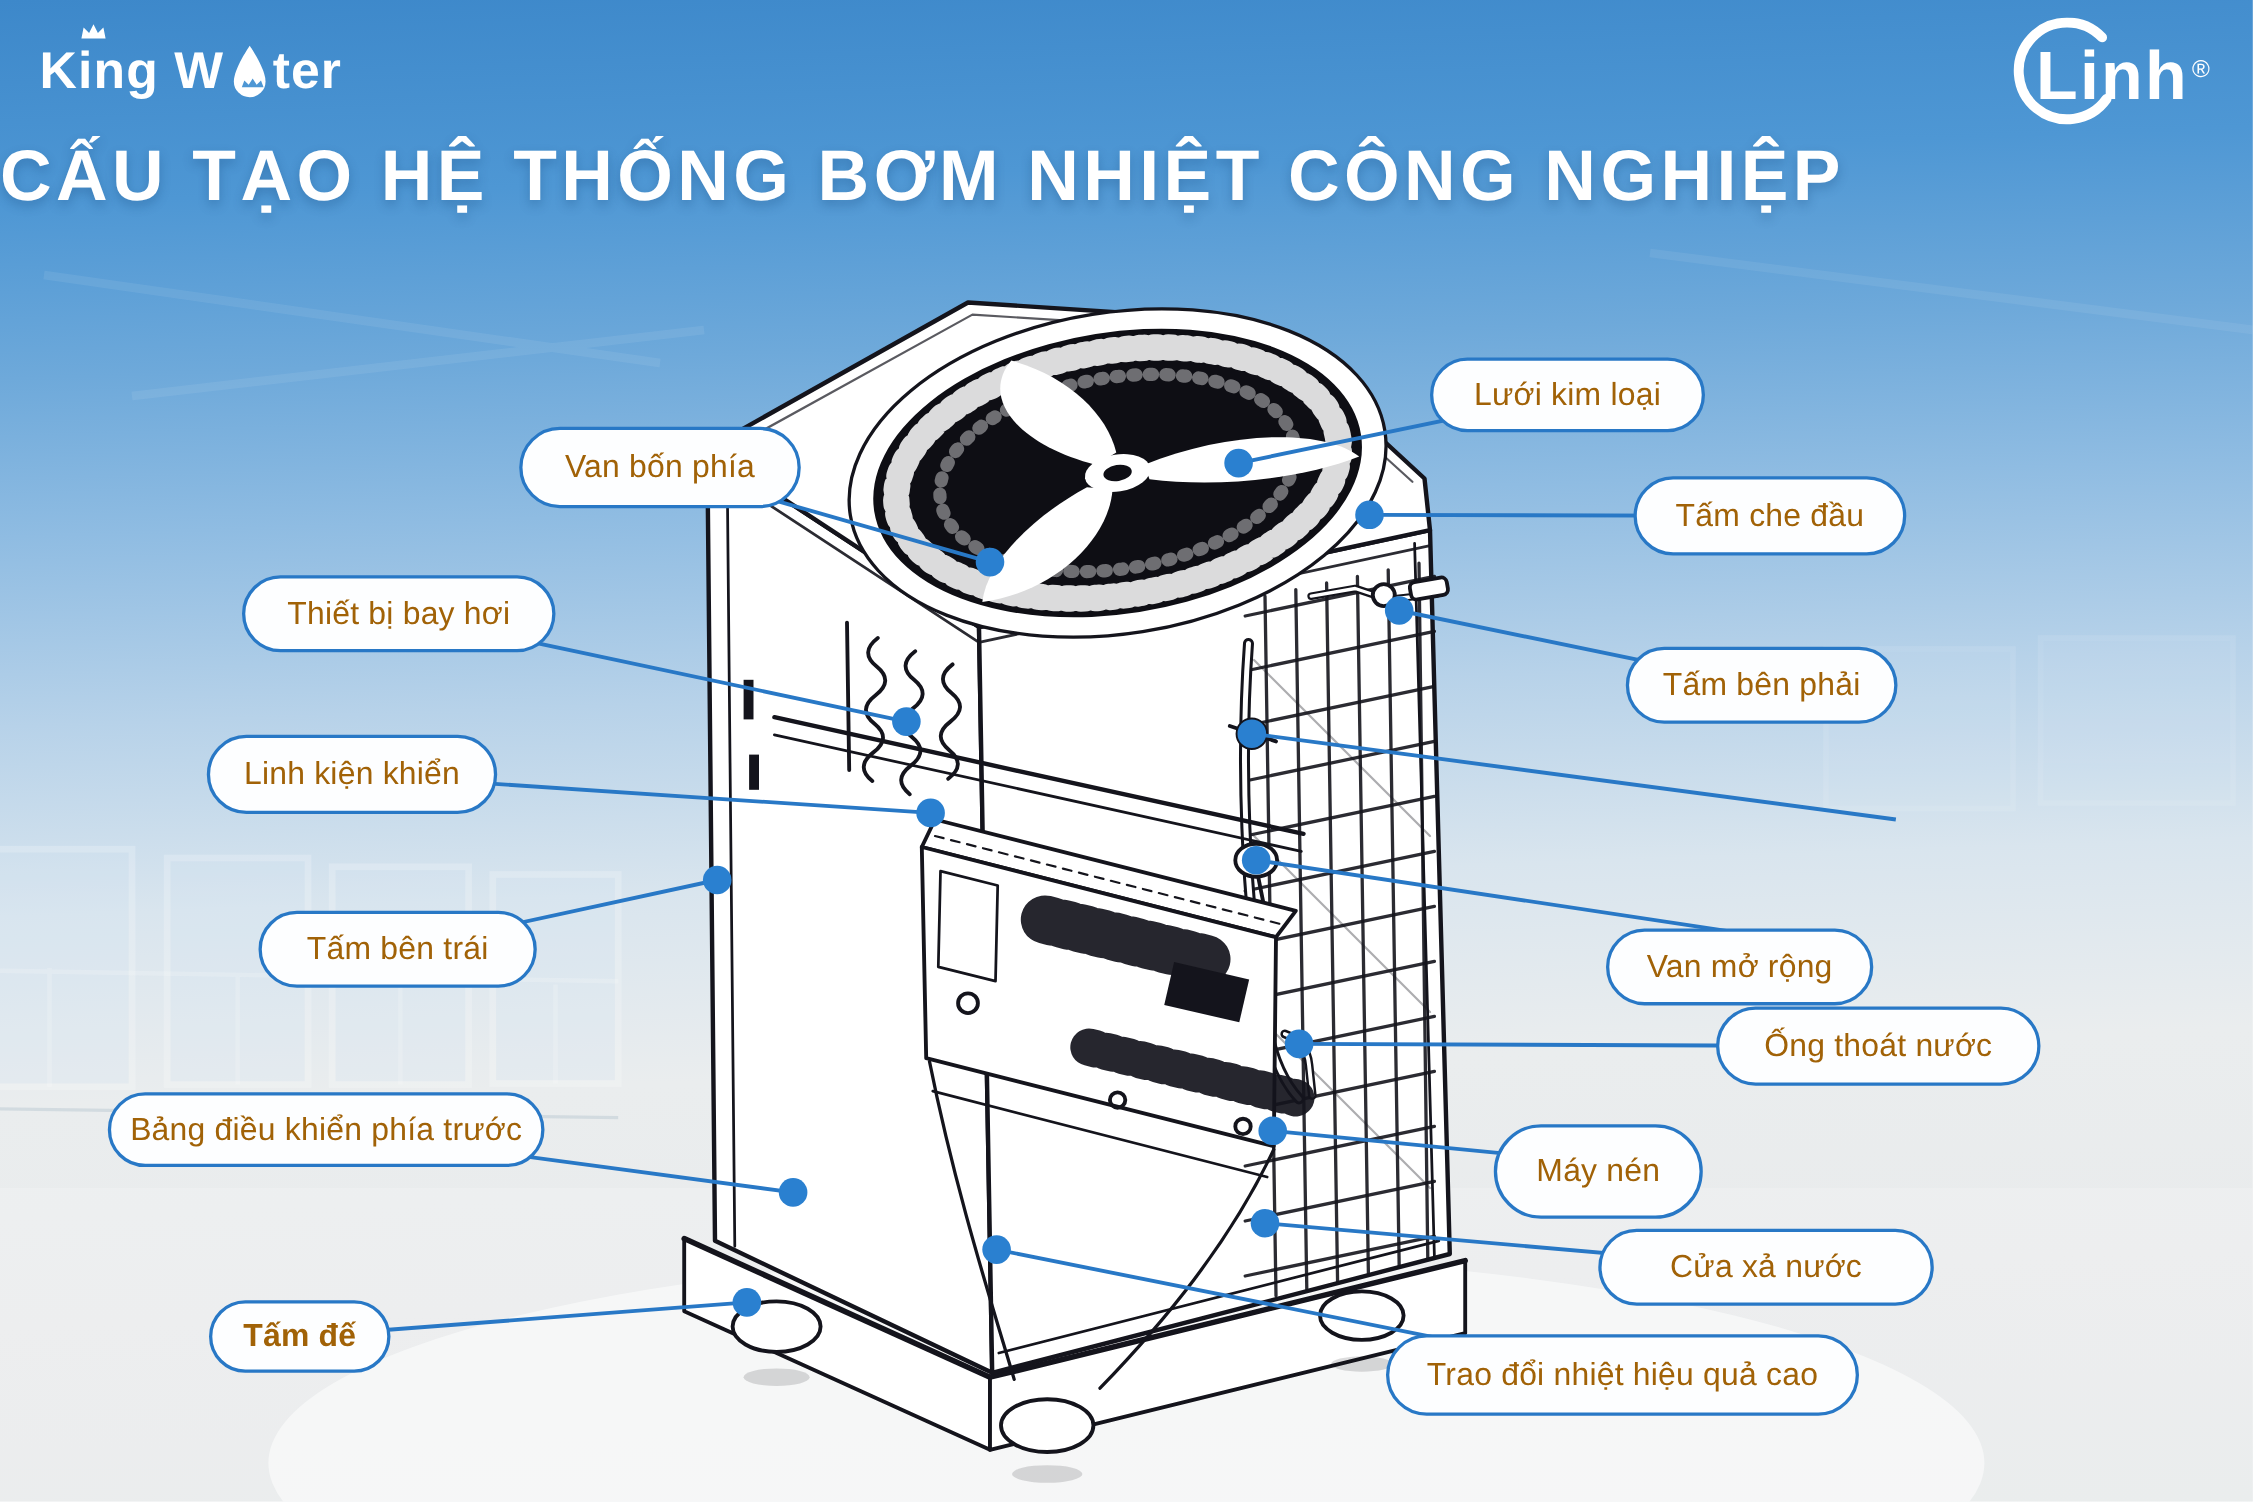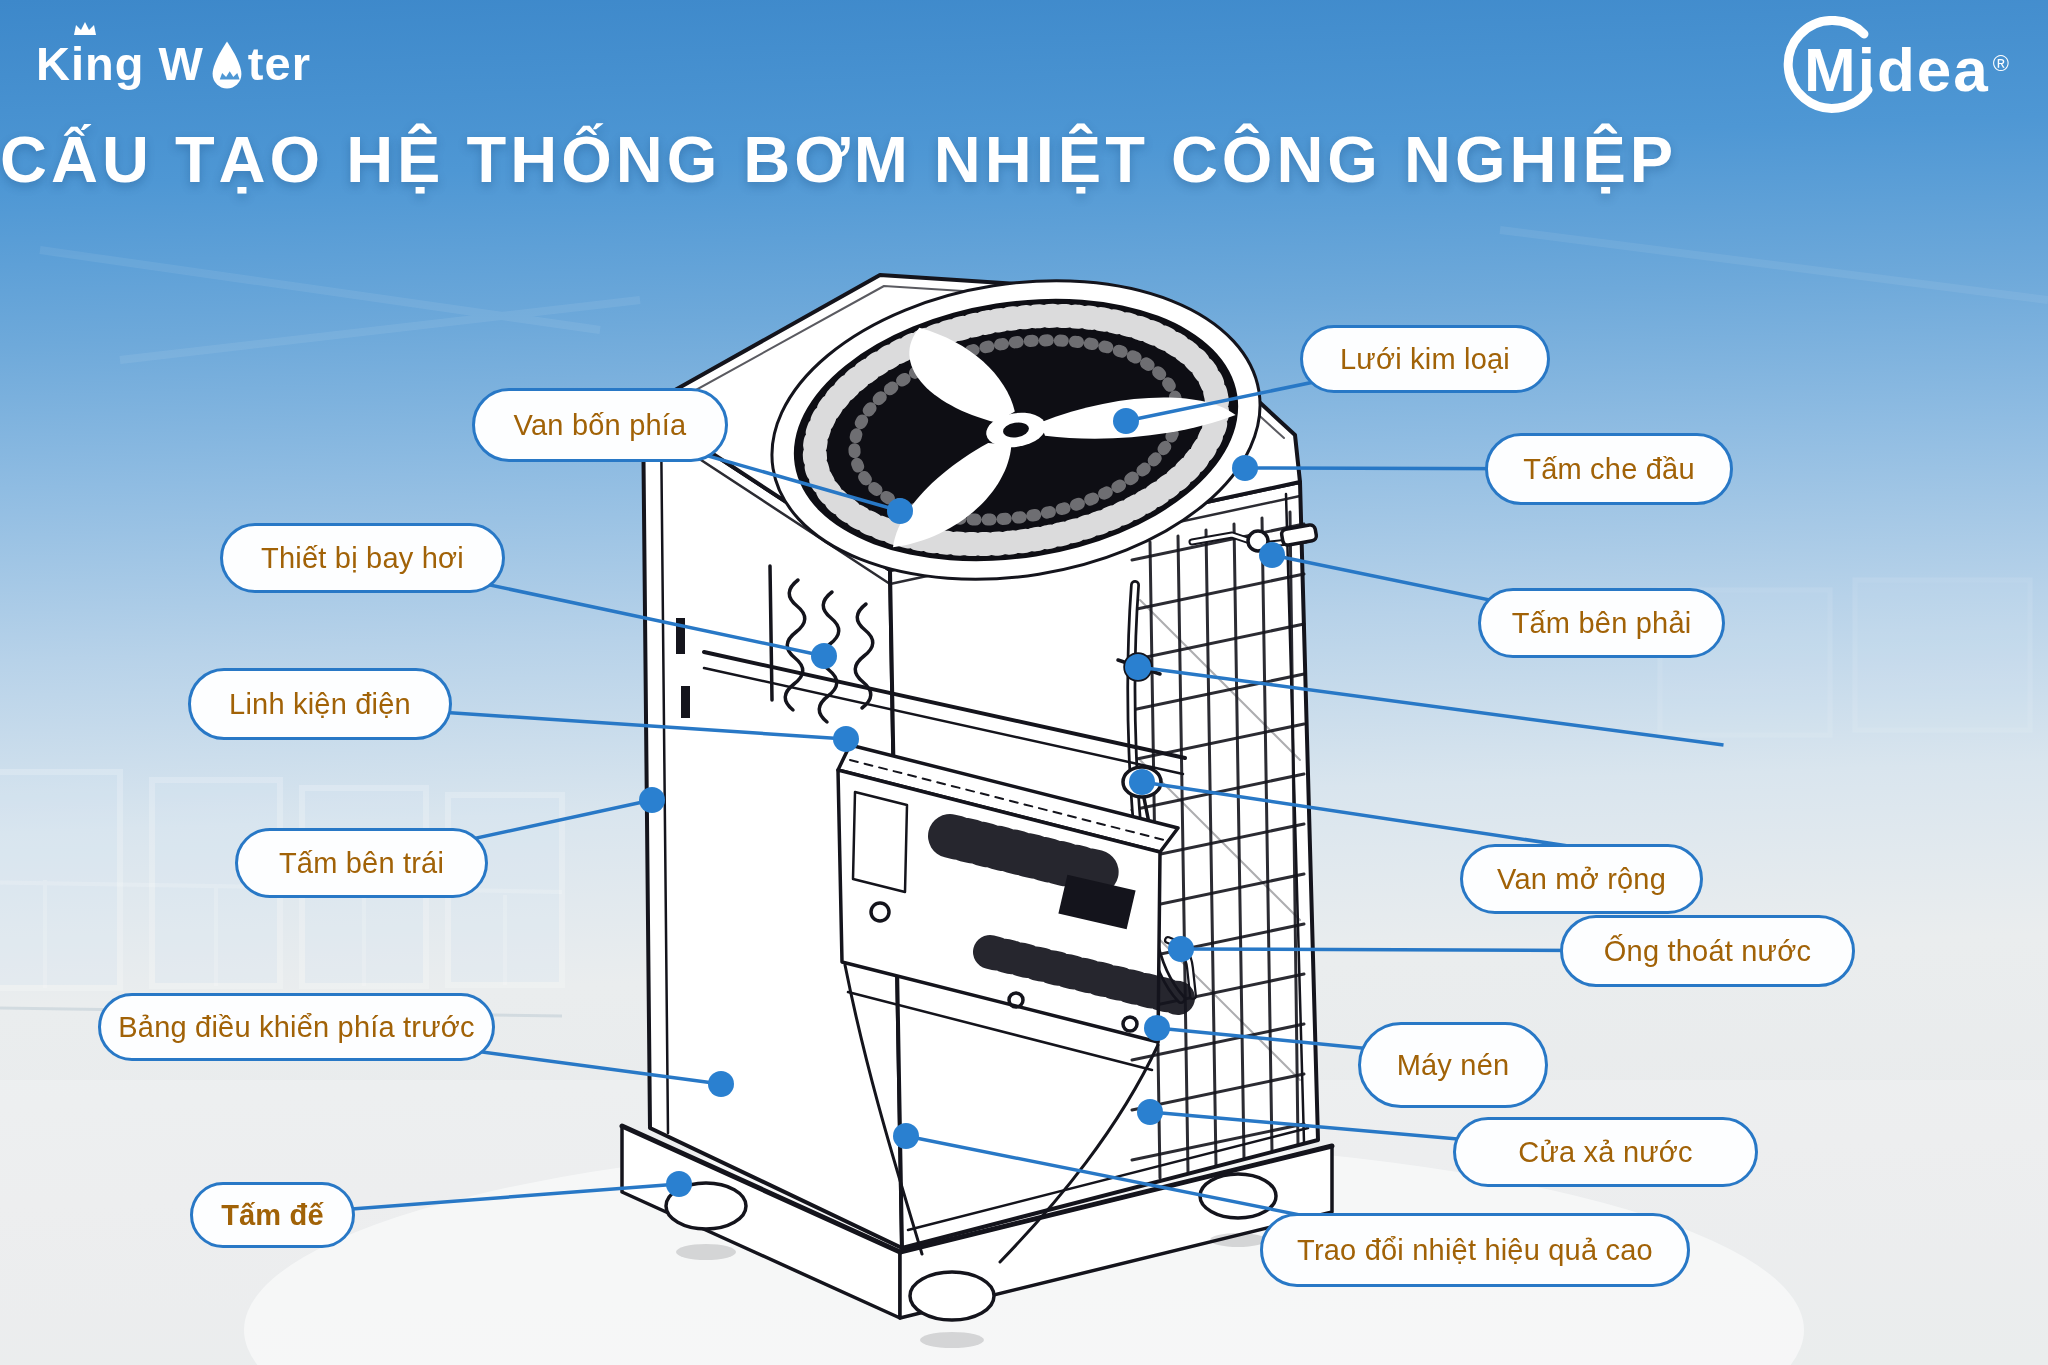--- a/index.html
+++ b/index.html
@@ -220,21 +220,21 @@
     <circle cx="1157" cy="1028" r="13" fill="#2a80d0"></circle>
     <line x1="1605.5" y1="1152" x2="1150" y2="1112" stroke="#2878c6" stroke-width="3.5"></line>
     <circle cx="1150" cy="1112" r="13" fill="#2a80d0"></circle>
     <line x1="1475" y1="1250" x2="906" y2="1136" stroke="#2878c6" stroke-width="3.5"></line>
     <circle cx="906" cy="1136" r="13" fill="#2a80d0"></circle>
   </svg>
 
 <div class="layer" id="labels-layer">
     <div class="pill" style="left: 472px; top: 388px; width: 256px; height: 74px;">Van bốn phía</div>
     <div class="pill" style="left: 220px; top: 523px; width: 285px; height: 70px;">Thiết bị bay hơi</div>
-    <div class="pill" style="left: 188px; top: 668px; width: 264px; height: 72px;">Linh kiện điện</div>
+    <div class="pill" style="left: 188px; top: 668px; width: 264px; height: 72px;">Linh kiện khiển</div>
     <div class="pill" style="left: 235px; top: 828px; width: 253px; height: 70px;">Tấm bên trái</div>
     <div class="pill" style="left: 98px; top: 993px; width: 397px; height: 68px;">Bảng điều khiển phía trước</div>
     <div class="pill" style="left: 190px; top: 1182px; width: 165px; height: 66px; font-weight: bold;">Tấm đế</div>
     <div class="pill" style="left: 1300px; top: 325px; width: 250px; height: 68px;">Lưới kim loại</div>
     <div class="pill" style="left: 1485px; top: 433px; width: 248px; height: 72px;">Tấm che đầu</div>
     <div class="pill" style="left: 1478px; top: 588px; width: 247px; height: 70px;">Tấm bên phải</div>
     <div class="pill" style="left: 1460px; top: 813px; width: 243px; height: 70px; margin-top: 31px;">Van mở rộng</div>
     <div class="pill" style="left: 1560px; top: 915px; width: 295px; height: 72px;">Ống thoát nước</div>
     <div class="pill" style="left: 1358px; top: 1022px; width: 190px; height: 86px;">Máy nén</div>
     <div class="pill" style="left: 1453px; top: 1117px; width: 305px; height: 70px;">Cửa xả nước</div>
@@ -251,17 +251,17 @@
       <path d="M12,44 l2.6,-7 l4.4,4.4 l4,-6.4 l4,6.4 l4.4,-4.4 l2.6,7 z" fill="#4e97d4"></path>
     </svg>
     <span>ter</span>
 </div>
 
 <div class="brand-right">
   <div class="midea-wrap">
     <svg class="midea-arc" width="104" height="104" viewBox="0 0 104 104">
       <path d="M86,18 A44,44 0 1 0 90,74" stroke="#ffffff" stroke-width="9" fill="none" stroke-linecap="round"></path>
     </svg>
-    <span class="midea-text">Midea</span><span class="midea-reg">®</span>
+    <span class="midea-text">Linh</span><span class="midea-reg">®</span>
   </div>
 </div>
 
 <div class="page-title">CẤU TẠO HỆ THỐNG BƠM NHIỆT CÔNG NGHIỆP</div>
 
 </body></html>

